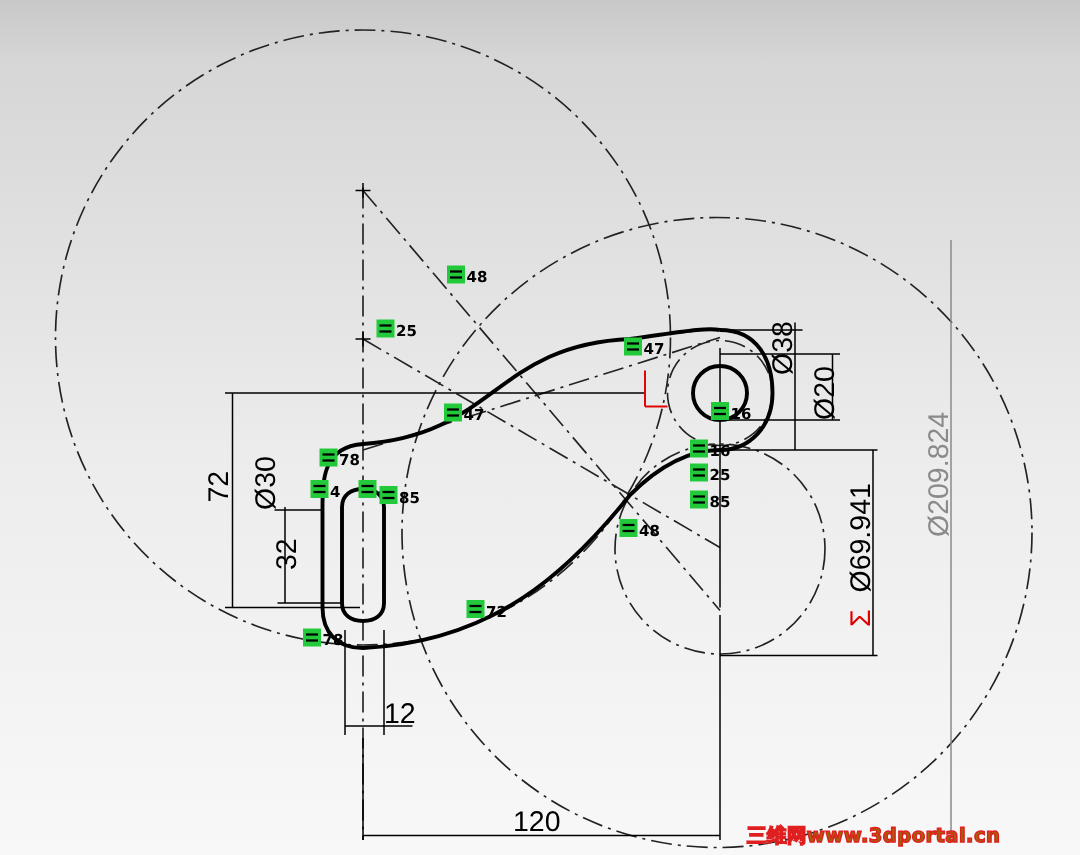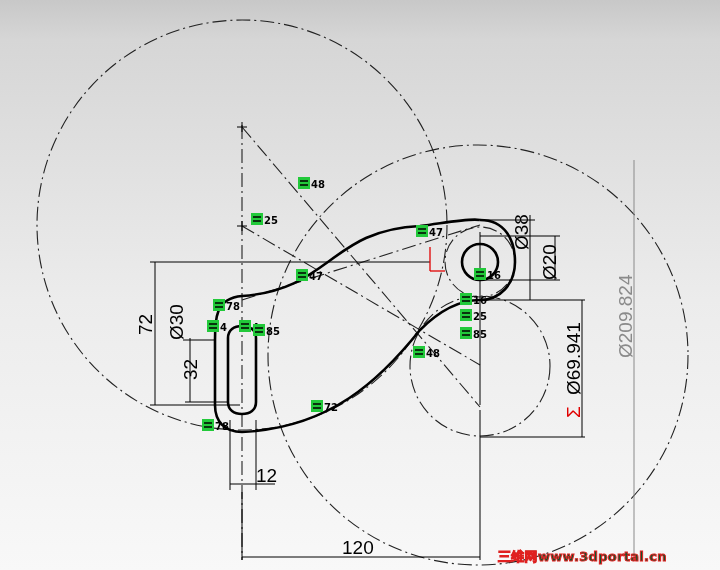--- a/index.html
+++ b/index.html
@@ -2,21 +2,21 @@
 <html><head>
 <meta charset="utf-8">
 <style>
   html, body { margin:0; padding:0; }
   body { width:720px; height:570px; overflow:hidden; background:linear-gradient(#c8c8c8 0px, #d6d6d6 40px, #ececec 300px, #f8f8f8 570px); font-family:"Liberation Sans", sans-serif; position:relative; }
   #toolbar { position:absolute; left:0; top:0; width:720px; height:8px; }
   svg#sketch { position:absolute; left:0; top:0; }
   .dim-text { font-family:"Liberation Sans", sans-serif; font-size:19px; fill:#000; }
   .dim-grey { fill:#8a8a8a; }
   .tag-text { font-family:"DejaVu Sans", sans-serif; font-size:10px; font-weight:bold; fill:#000; }
-  .watermark { position:absolute; left:498px; top:548px; font-family:"DejaVu Sans", sans-serif; font-weight:bold; font-size:13px; color:#14532d; -webkit-text-stroke:1px #e02020; letter-spacing:0.3px; }
+  .watermark { position:absolute; left:498px; top:548px; font-family:"DejaVu Sans", sans-serif; font-weight:bold; font-size:13px; color:#a16207; -webkit-text-stroke:1px #e02020; letter-spacing:0.3px; }
 </style>
 </head>
 <body>
 
 <div id="toolbar"></div>
 
 <svg id="sketch" width="720" height="570" viewBox="0 0 720 570">
 
   <g fill="none" stroke="#222" stroke-width="1.1" stroke-dasharray="14 4 2 4">
     <circle cx="242" cy="225" r="205"></circle>

